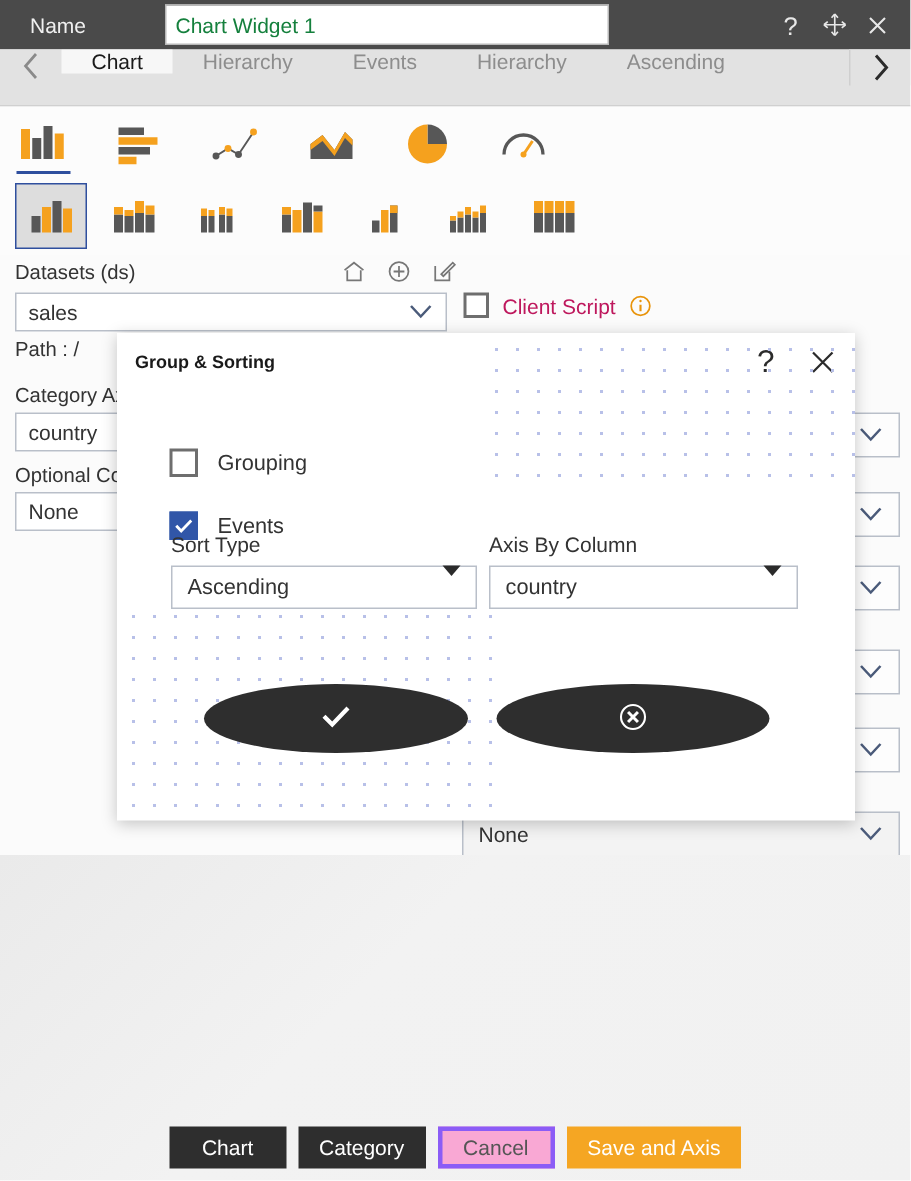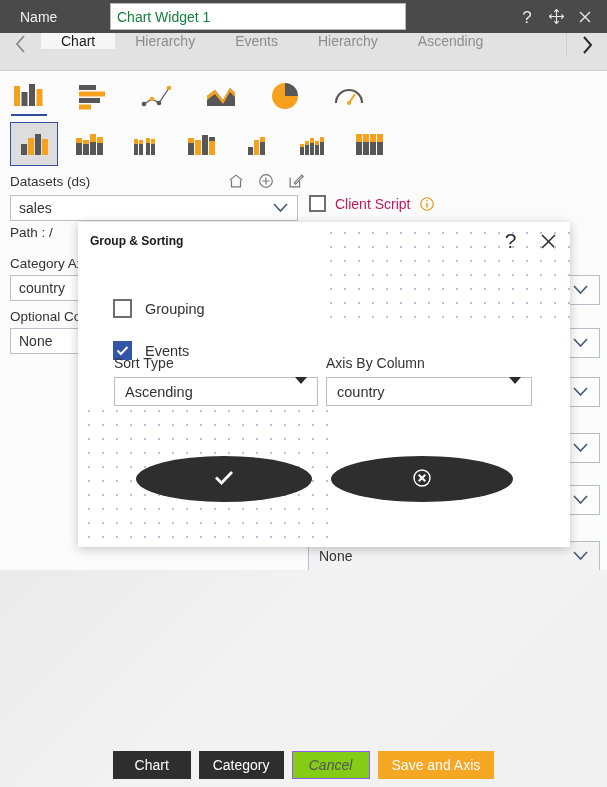--- a/index.html
+++ b/index.html
@@ -193,21 +193,21 @@
     position:absolute; left:0; bottom:8px; width:607px;
     display:flex; justify-content:center; align-items:center; gap:8px;
   }
   .fbtn{
     height:28px; min-width:78px; padding:0 14px;
     display:flex; align-items:center; justify-content:center;
     font-size:14px; cursor:pointer; border:none;
     font-family:"Liberation Sans", sans-serif;
   }
   .fbtn.dark{ background:#2e2e2e; color:#fff; }
-  .fbtn.light{ background:#84cc16; color:#555; border:1px solid #8b5cf6;font-style:italic; }
+  .fbtn.light{ background:#f9a8d4; color:#555; border:3px solid #8b5cf6; }
   .fbtn.accent{ background:#f5a623; color:#fff; }
 </style>
 </head>
 <body>
 
 <div class="titlebar">
   <div class="titlebar-label">Name</div>
   <input class="title-input" value="Chart Widget 1" style="">
   <div class="titlebar-icons">
     <span class="tb-ico">

